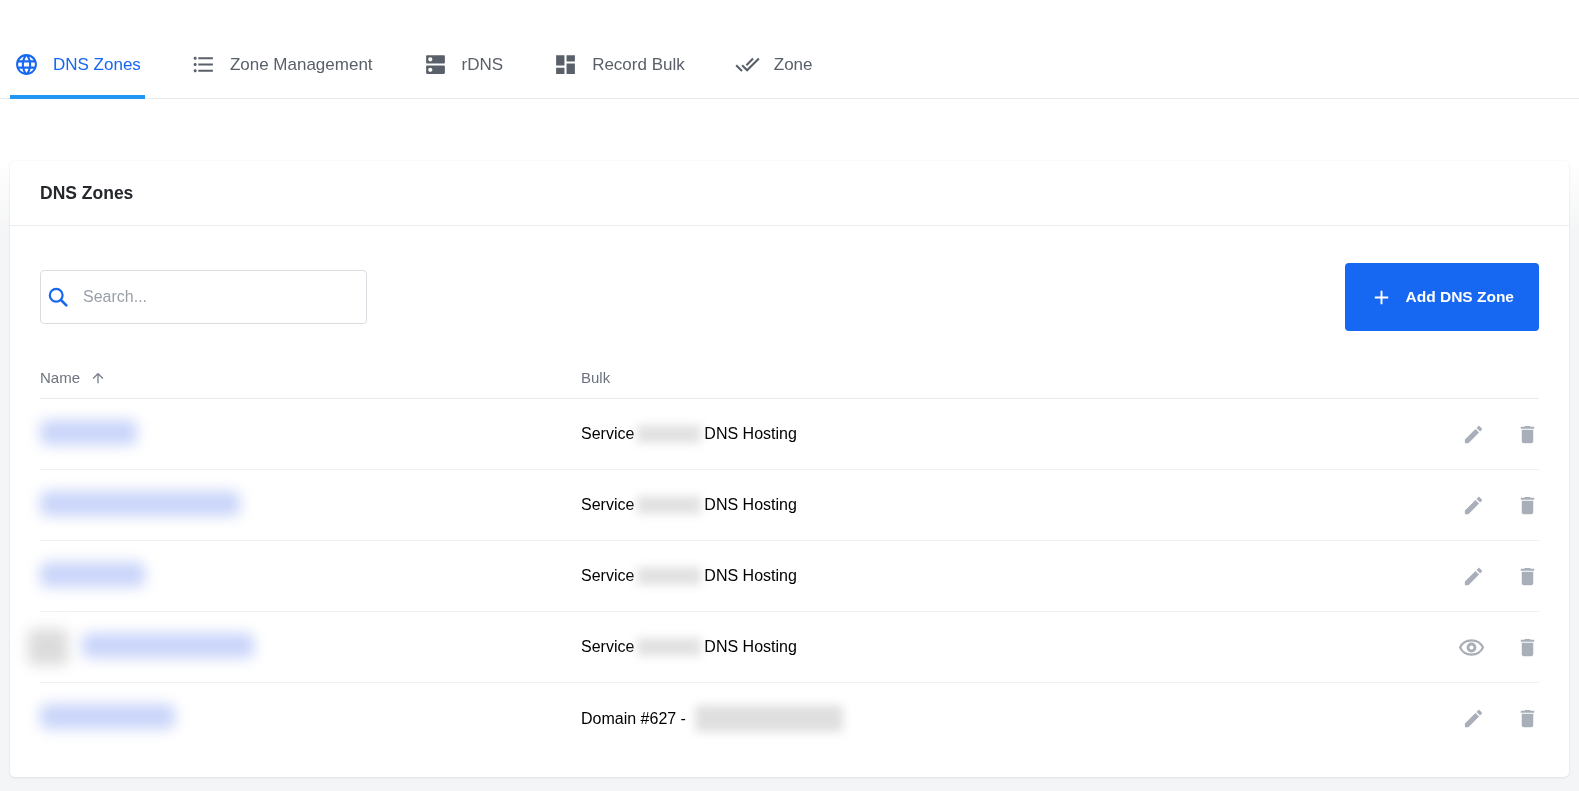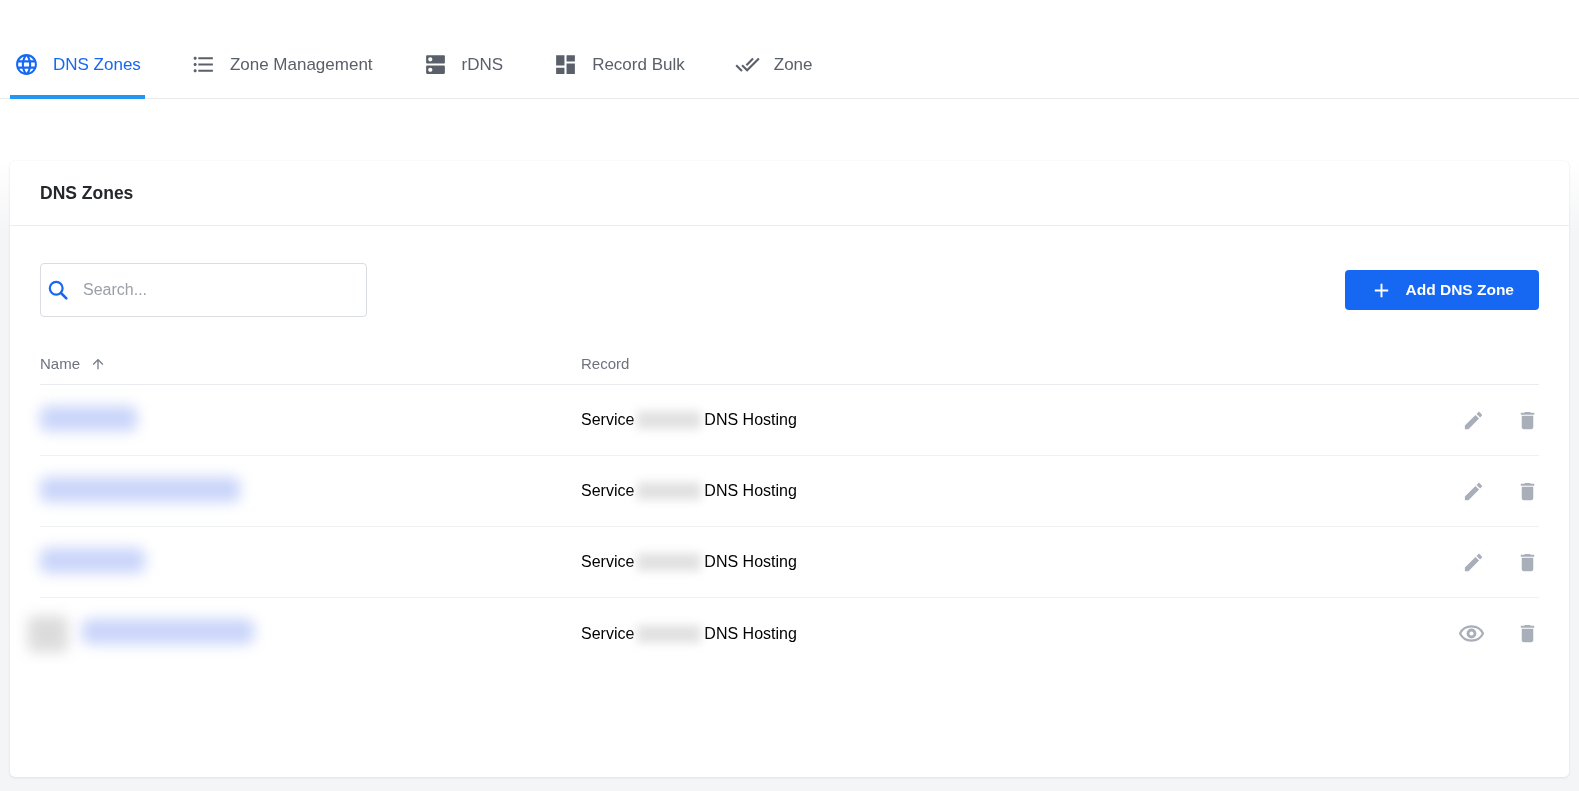--- a/index.html
+++ b/index.html
@@ -26,21 +26,21 @@
   .card-body { padding:0 30px; }
 
   
   .toolbar { margin-top:37px; display:flex; align-items:center; justify-content:space-between; }
   .searchbox { width:327px; height:54px; border:1px solid #d9dde2; border-radius:4px;
     display:flex; align-items:center; padding:0 5px; gap:13px; background:#fff; }
   .searchbox svg { flex:none; color:#1667f2; }
   .searchbox input { border:none; outline:none; flex:1; font-size:16px;
     font-family:"Liberation Sans", sans-serif; color:#3b4048; background:transparent; }
   .searchbox input::placeholder { color:#9aa0a8; }
-  .btn-primary { height:40px; padding:0 25px; background:#1667f2; color:#fff;
+  .btn-primary { height:68px; padding:0 25px; background:#1667f2; color:#fff;
     border:none; border-radius:4px; font-size:15.5px; font-weight:700;
     font-family:"Liberation Sans", sans-serif; display:flex; align-items:center; gap:13px;
     cursor:pointer; }
 
   
   .thead { margin-top:26px; height:42px; display:flex; align-items:center;
     color:#6d737e; font-size:15px; border-bottom:1px solid #e9ebee; }
   .col-name { width:541px; flex:none; display:flex; align-items:center; gap:10px;text-align:center; }
   .col-group { flex:1; display:flex; align-items:center; }
   .col-actions { width:112px; flex:none; display:flex; justify-content:flex-end;
@@ -128,21 +128,21 @@
       </div>
 
       <div class="thead">
         <div class="col-name">
           <span>Name</span>
           <svg class="sort-arrow" width="16" height="16" viewBox="0 0 24 24" fill="currentColor">
               <path d="M4 12l1.41 1.41L11 7.83V20h2V7.83l5.58 5.59L20 12l-8-8-8 8z"></path>
             </svg>
         </div>
         <div class="col-group">
-          <span>Record</span>
+          <span>Bulk</span>
         </div>
         <div class="col-actions"></div>
       </div>
 
       <div class="trow">
         <div class="col-name">
           <a><span class="blur-name bw1"></span></a>
         </div>
         <div class="col-group">
           <span>Service</span>
@@ -227,16 +227,37 @@
               </svg>
             </button>
           <button class="icon-btn">
               <svg width="23" height="23" viewBox="0 0 24 24" fill="currentColor">
                 <path d="M6 19c0 1.1.9 2 2 2h8c1.1 0 2-.9 2-2V7H6v12zM19 4h-3.5l-1-1h-5l-1 1H5v2h14V4z"></path>
               </svg>
             </button>
         </div>
       </div>
 
+      <div class="trow">
+        <div class="col-name">
+          <a><span class="blur-name bw5"></span></a>
+        </div>
+        <div class="col-group">
+          <span>Domain #627 -</span>
+          <span class="redact-wide"></span>
+        </div>
+        <div class="col-actions">
+          <button class="icon-btn">
+              <svg width="23" height="23" viewBox="0 0 24 24" fill="currentColor">
+                <path d="M3 17.25V21h3.75L17.81 9.94l-3.75-3.75L3 17.25zM20.71 7.04c.39-.39.39-1.02 0-1.41l-2.34-2.34c-.39-.39-1.02-.39-1.41 0l-1.83 1.83 3.75 3.75 1.83-1.83z"></path>
+              </svg>
+            </button>
+          <button class="icon-btn">
+              <svg width="23" height="23" viewBox="0 0 24 24" fill="currentColor">
+                <path d="M6 19c0 1.1.9 2 2 2h8c1.1 0 2-.9 2-2V7H6v12zM19 4h-3.5l-1-1h-5l-1 1H5v2h14V4z"></path>
+              </svg>
+            </button>
+        </div>
+      </div>
 
     </div>
   </div>
 </div>
 
 </body></html>

